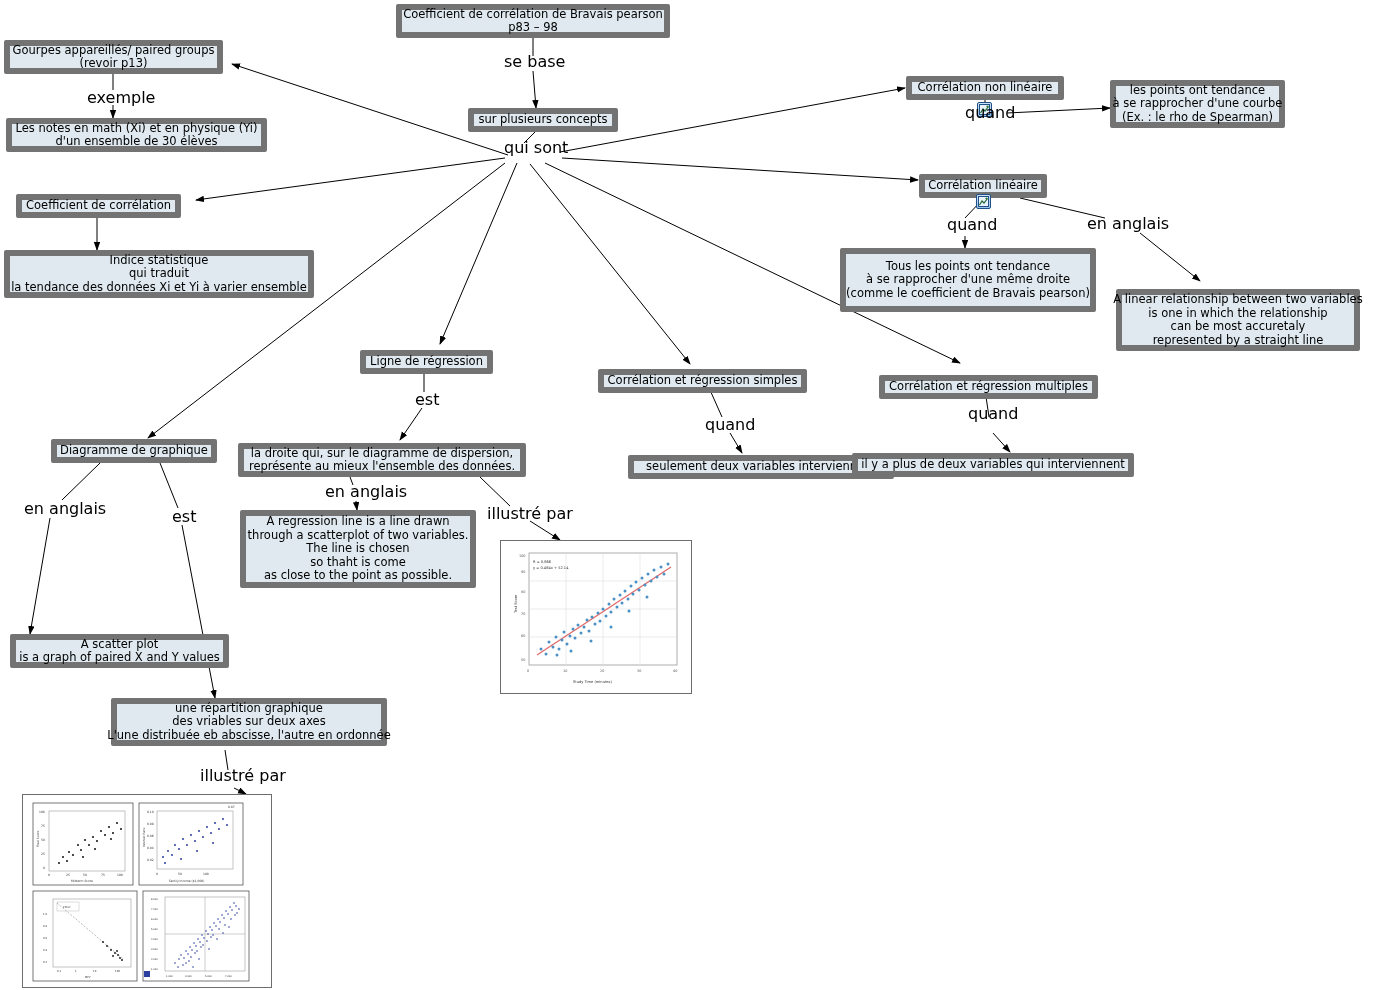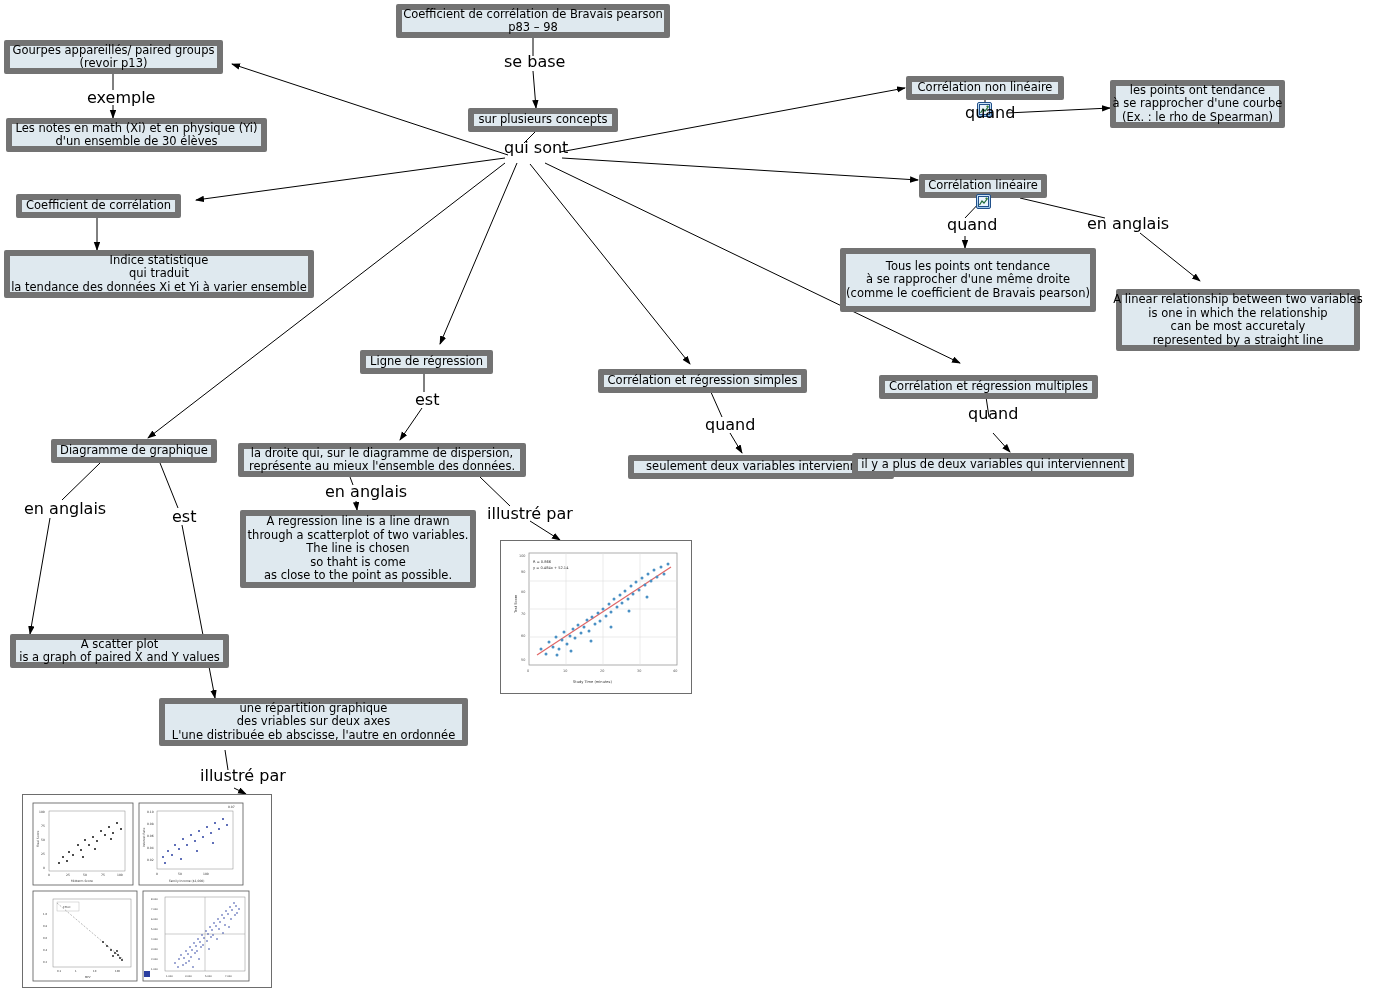--- a/index.html
+++ b/index.html
@@ -211,21 +211,21 @@
 
   <div class="node" style="left:879px; top:375px; width:219px; height:24px;">Corrélation et régression multiples</div>
 
   <div class="node" style="left:852px; top:453px; width:282px; height:24px;">il y a plus de deux variables qui interviennent</div>
 
   <div class="node" style="left:51px; top:439px; width:166px; height:24px;">Diagramme de graphique</div>
 
   <div class="node" style="left:10px; top:634px; width:219px; height:34px;">A scatter plot
 is a graph of paired X and Y values</div>
 
-  <div class="node" style="left:111px; top:698px; width:309px; height:48px;margin-left:48px;">une répartition graphique
+  <div class="node" style="left:111px; top:698px; width:276px; height:48px;">une répartition graphique
 des vriables sur deux axes
 L'une distribuée eb abscisse, l'autre en ordonnée</div>
 
   <div class="linklabel" style="left:504px; top:56px;">se base</div>
   <div class="linklabel" style="left:504px; top:142px;">qui sont</div>
   <div class="linklabel" style="left:87px; top:92px;">exemple</div>
   <div class="linklabel" style="left:965px; top:107px;">quand</div>
   <div class="linklabel" style="left:947px; top:219px;">quand</div>
   <div class="linklabel" style="left:1087px; top:218px;">en anglais</div>
   <div class="linklabel" style="left:415px; top:394px;">est</div>

